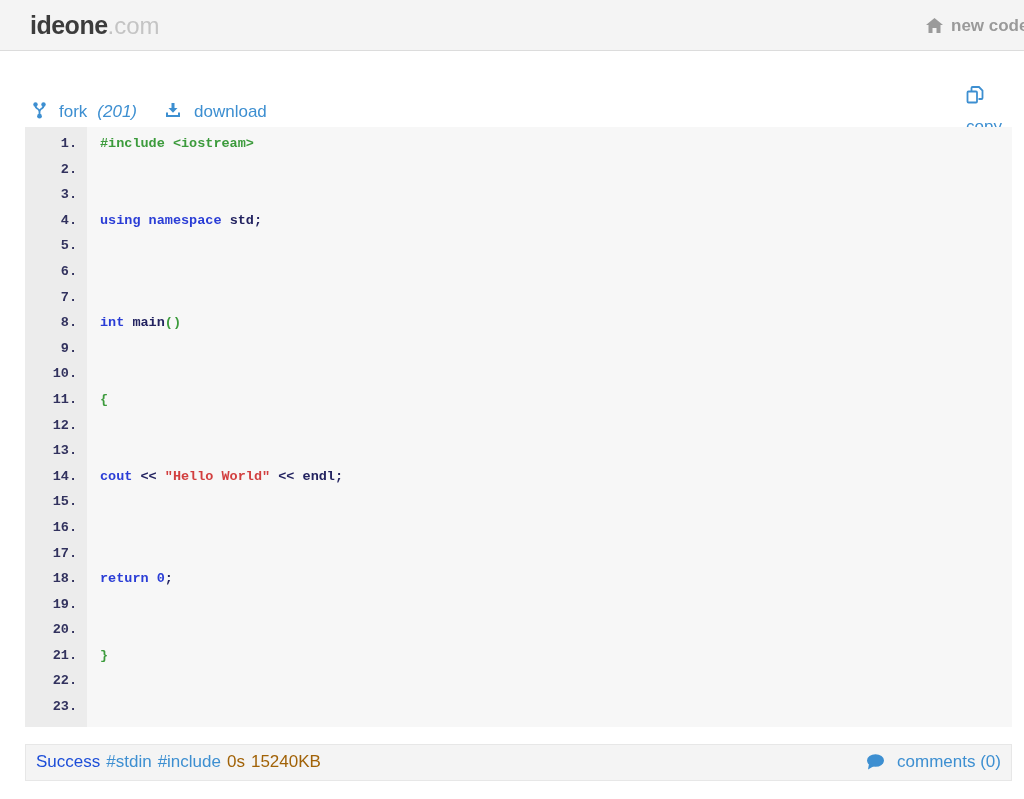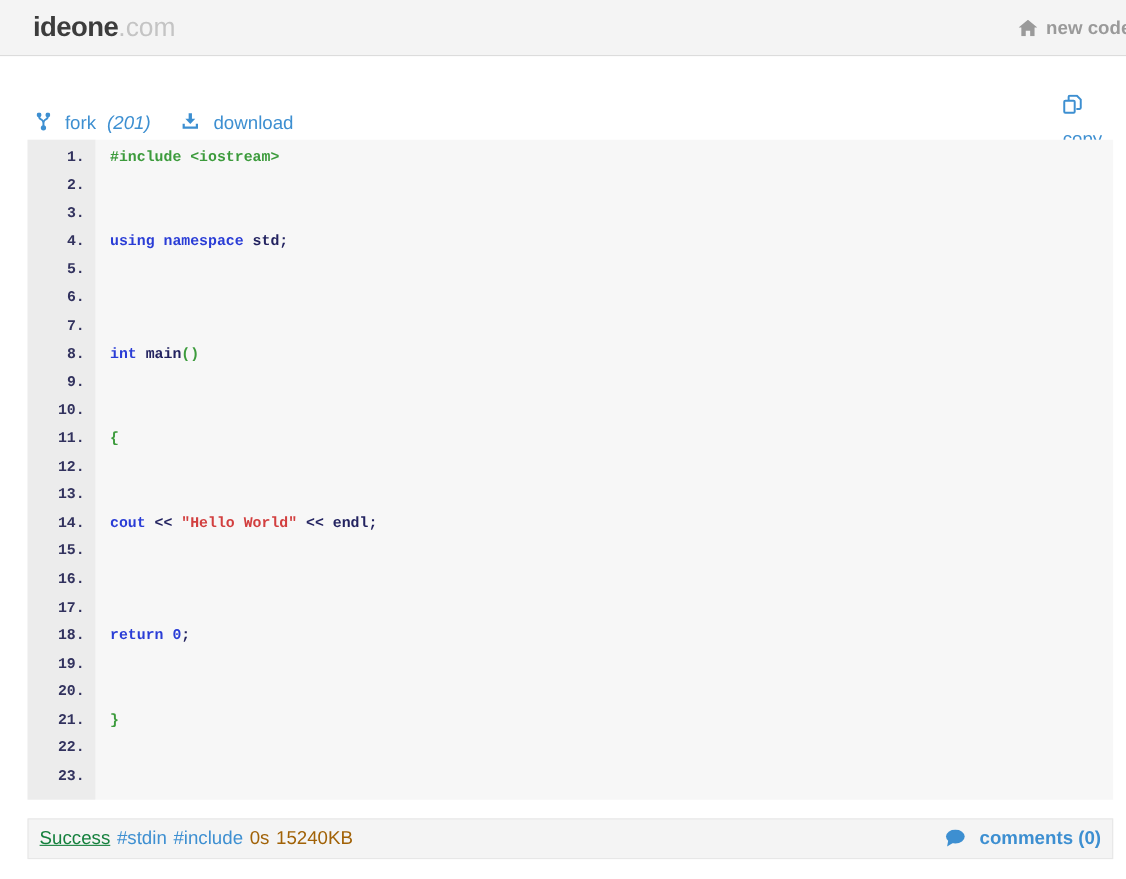--- a/index.html
+++ b/index.html
@@ -78,27 +78,27 @@
   
   .status-bar {
     margin-top: 17px;
     height: 37px;
     background: #f4f4f4;
     border: 1px solid #e7e7e7;
     display: flex; align-items: center;
     padding: 0 10px;
     font-size: 17px;
   }
-  .status-result { color: #15803d; text-decoration: underline; }
+  .status-result { color: #1d4ed8; }
   .status-link { color: #3d8fd1; text-decoration: none; margin-left: 6px; cursor: pointer; }
   .status-meta { color: #a16207; margin-left: 6px; }
   .comments-link {
     margin-left: auto;
     display: inline-flex; align-items: center; gap: 12px;
-    color: #3d8fd1; font-size: 17px; text-decoration: none; cursor: pointer; font-weight: bold;
+    color: #3d8fd1; font-size: 17px; text-decoration: none; cursor: pointer;
   }
 </style>
 </head>
 <body>
 
 <div class="app-header">
   <div class="logo">
     <span class="logo-main">ideone</span>
     <span class="logo-suffix">.com</span>
   </div>

